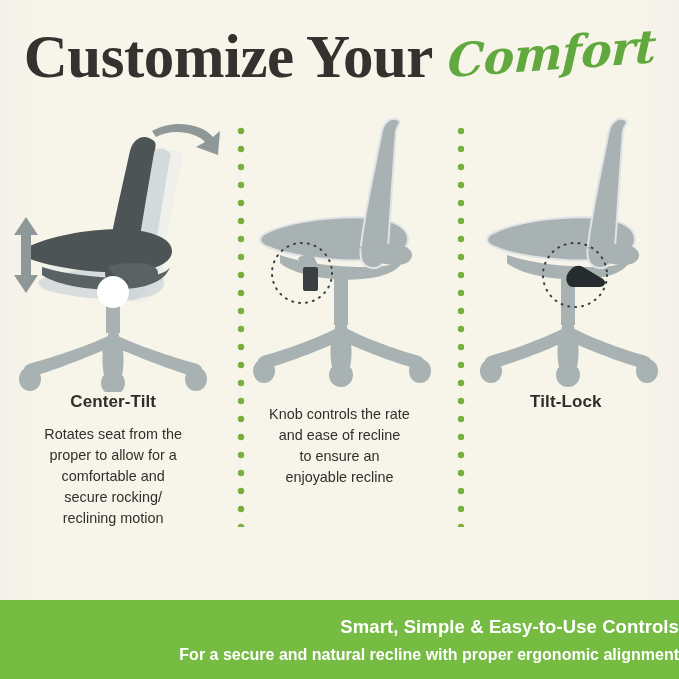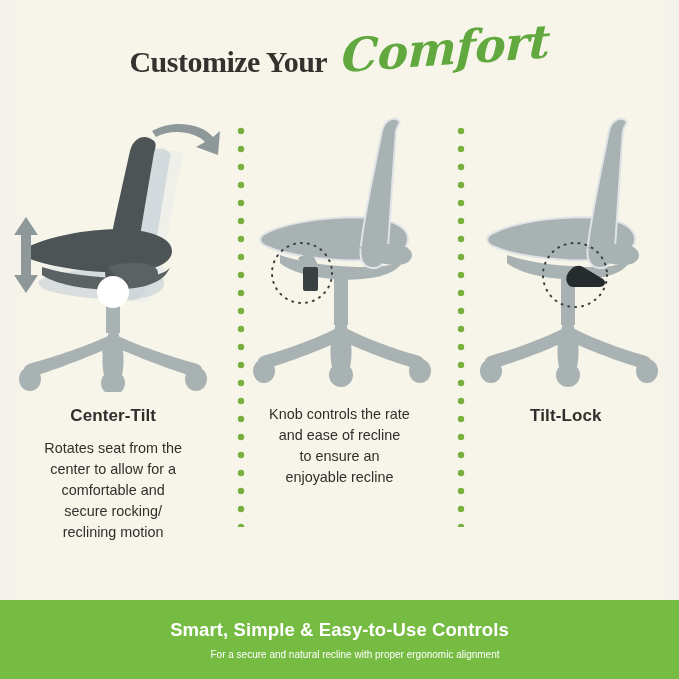--- a/index.html
+++ b/index.html
@@ -36,21 +36,21 @@
   }
   .title-line {
     display: flex;
     align-items: baseline;
     justify-content: center;
     white-space: nowrap;
   }
   .title-serif {
     font-family: "Liberation Serif", "DejaVu Serif", serif;
     font-weight: bold;
-    font-size: 30px;
+    font-size: 61px;
     letter-spacing: -0.5px;
     color: #33322f;
     line-height: 1;
   }
   .title-script {
     font-family: "DejaVu Serif", "Liberation Serif", serif;
     font-style: italic;
     font-weight: bold;
     font-size: 46px;
     color: #61a83f;
@@ -79,21 +79,21 @@
   }
   .art {
     width: 100%;
     height: 280px;
     display: flex;
     align-items: flex-end;
     justify-content: center;
   }
   .art svg { display: block; }
   .col-title {
-    margin-top: 14px;
+    margin-top: 0;
     font-size: 17px;
     font-weight: bold;
     color: #2e2e2c;
     letter-spacing: 0.1px;
   }
   .col-desc {
     margin-top: 12px;
     font-size: 14.4px;
     line-height: 1.45;
     color: #2f2f2d;
@@ -118,33 +118,33 @@
   
   .footer {
     position: absolute;
     left: 0;
     top: 600px;
     width: 679px;
     height: 79px;
     background: #76bc43;
     display: flex;
     flex-direction: column;
-    align-items: center;
+    align-items: flex-end;
     justify-content: center;
     color: #ffffff;
   }
   .footer-title {
     font-size: 18.5px;
     font-weight: bold;
     letter-spacing: 0.1px;
   }
   .footer-sub {
     margin-top: 8px;
-    font-size: 10px;
-    font-weight: normal;
+    font-size: 16px;
+    font-weight: bold;
     margin-left: 31px;
   }
 </style>
 </head>
 <body>
 
 <div class="infographic">
 
   <div class="header">
     <div class="title-line">
@@ -211,21 +211,21 @@
             <path d="M20 100 L32 118 L25 118 L25 158 L32 158 L20 176 L8 158 L15 158 L15 118 L8 118 Z"></path>
           </g>
 
           <g fill="#8f9899">
             <path d="M146 14 C166 2 196 6 207 20 L214 14 L212 38 L190 30 L199 25 C190 15 166 11 150 20 Z"></path>
           </g>
         </svg>
       </div>
       <div class="col-title">Center-Tilt</div>
       <div class="col-desc">Rotates seat from the
-center to allow for a
+proper to allow for a
 comfortable and
 secure rocking/
 reclining motion</div>
     </div>
 
     <div class="column">
       <div class="art">
         <svg width="190" height="275" viewBox="0 0 190 275" aria-hidden="true">
           <g fill="#a9b2b2">
 

